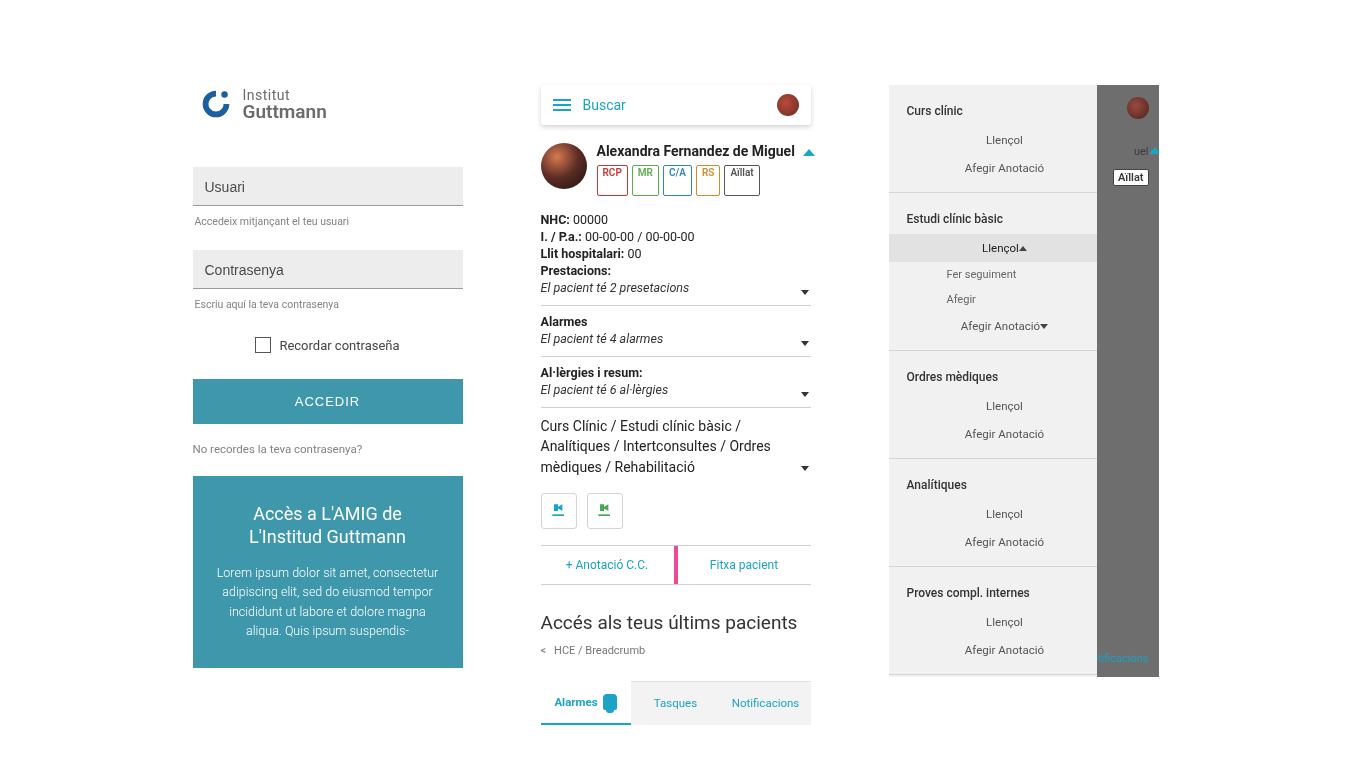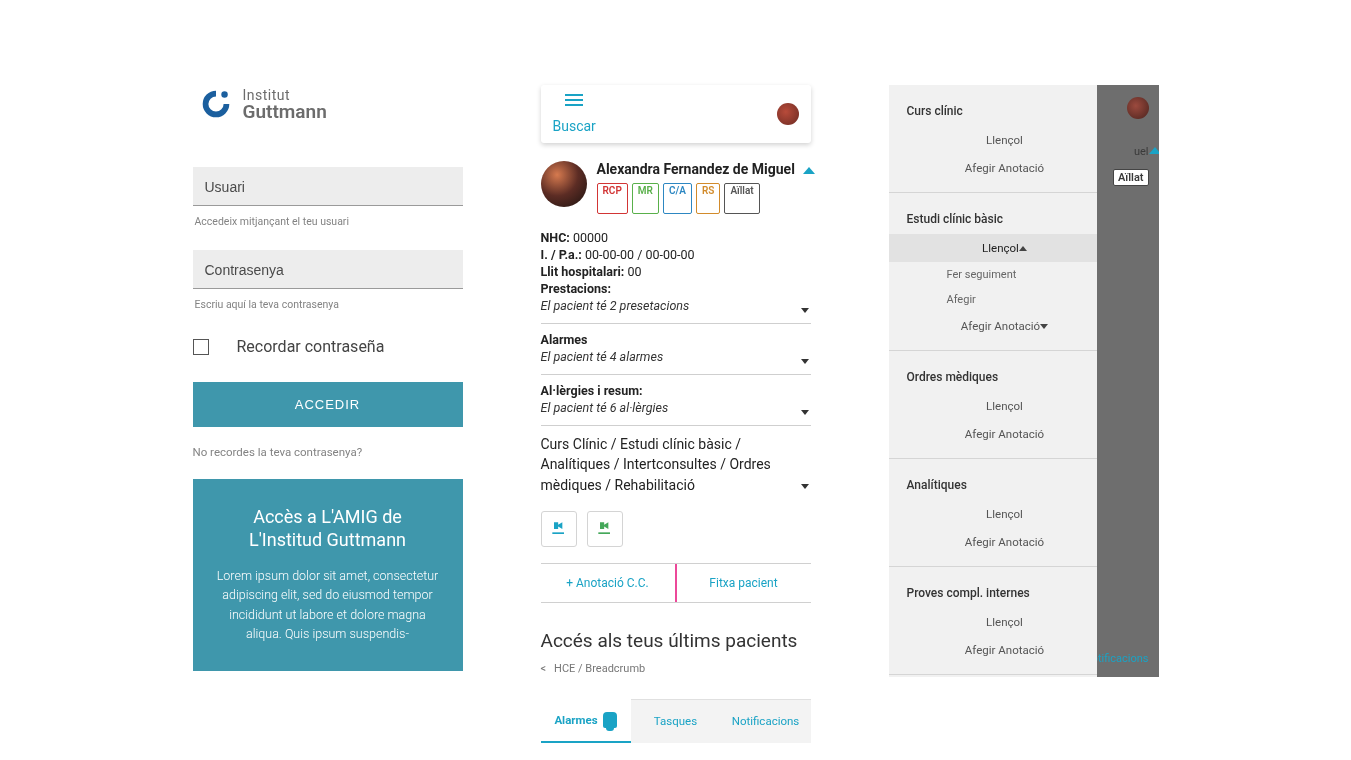--- a/index.html
+++ b/index.html
@@ -50,23 +50,24 @@
     outline: none;
   }
   .field input::placeholder { color: #4a4a4a; }
   .hint {
     font-size: 10.5px;
     color: #838383;
     padding: 5px 2px 22px;
   }
 
   .remember {
-    display: flex; align-items: center; gap: 28px;
-    font-size: 16px; color: #444;
+    display: flex; align-items: center; gap: 8px;
+    font-size: 13px; color: #444;
     margin: 4px 0 26px;
+    justify-content: center;
   }
   .remember .box {
     width: 16px; height: 16px; border: 1.5px solid #555; background:#fff;
   }
 
   .btn-login {
     width: 100%;
     background: #3f97ac;
     color: #fff;
     border: none;
@@ -98,21 +99,21 @@
     width: 270px;
   }
   .searchbar {
     display:flex; align-items:center; justify-content:space-between;
     background:#fff;
     border-radius: 3px;
     box-shadow: 0 2px 5px rgba(0,0,0,.18);
     padding: 9px 12px;
     margin-bottom: 18px;
   }
-  .searchbar .left { display:flex; align-items:center; gap:12px;flex-direction:column; }
+  .searchbar .left { display:flex; align-items:center; gap:12px; }
   .burger { width:18px; display:flex; flex-direction:column; gap:3px; }
   .burger span { height:2px; background:#1aa3c5; display:block; }
   .search-text { color:#1aa3c5; font-size:14px; }
   .avatar-sm {
     width:22px; height:22px; border-radius:50%;
     background: radial-gradient(circle at 40% 40%, #b84b3a, #6b2a22);
   }
 
   .patient-head {
     display:flex; align-items:flex-start; gap:10px; margin-bottom:8px; position:relative;
@@ -153,21 +154,21 @@
   .icon-btn {
     width:36px;height:36px;border:1px solid #d4d4d4;border-radius:3px;
     display:flex;align-items:center;justify-content:center;background:#fff;
   }
   .icon-btn svg { width:20px;height:20px; }
 
   .btn-row { display:flex; border-top:1px solid #d0d0d0; border-bottom:1px solid #d0d0d0; margin-top:12px; }
   .btn-row .half {
     flex:1; text-align:center; padding:12px 0; font-size:12px; color:#1aa3c5; cursor:pointer;
   }
-  .btn-row .half:first-child { border-right:2px solid #ec4899; }
+  .btn-row .half:first-child { border-right:4px solid #ec4899; }
 
   .recent-title { font-size:19px; color:#333; font-weight:400; margin:26px 0 10px; }
   .crumb { font-size:11px; color:#777; display:flex; align-items:center; gap:8px; }
 
   .tabbar { display:flex; background:#f3f3f3; margin-top:24px; box-shadow: inset 0 1px 0 #e0e0e0; }
   .tabbar .tab {
     flex:1; text-align:center; padding:13px 0; font-size:11.5px; color:#1aa3c5; cursor:pointer;
     display:flex; align-items:center; justify-content:center; gap:5px;
   }
   .tabbar .tab.active { font-weight:700; border-bottom:2px solid #1aa3c5; background:#fff; }

